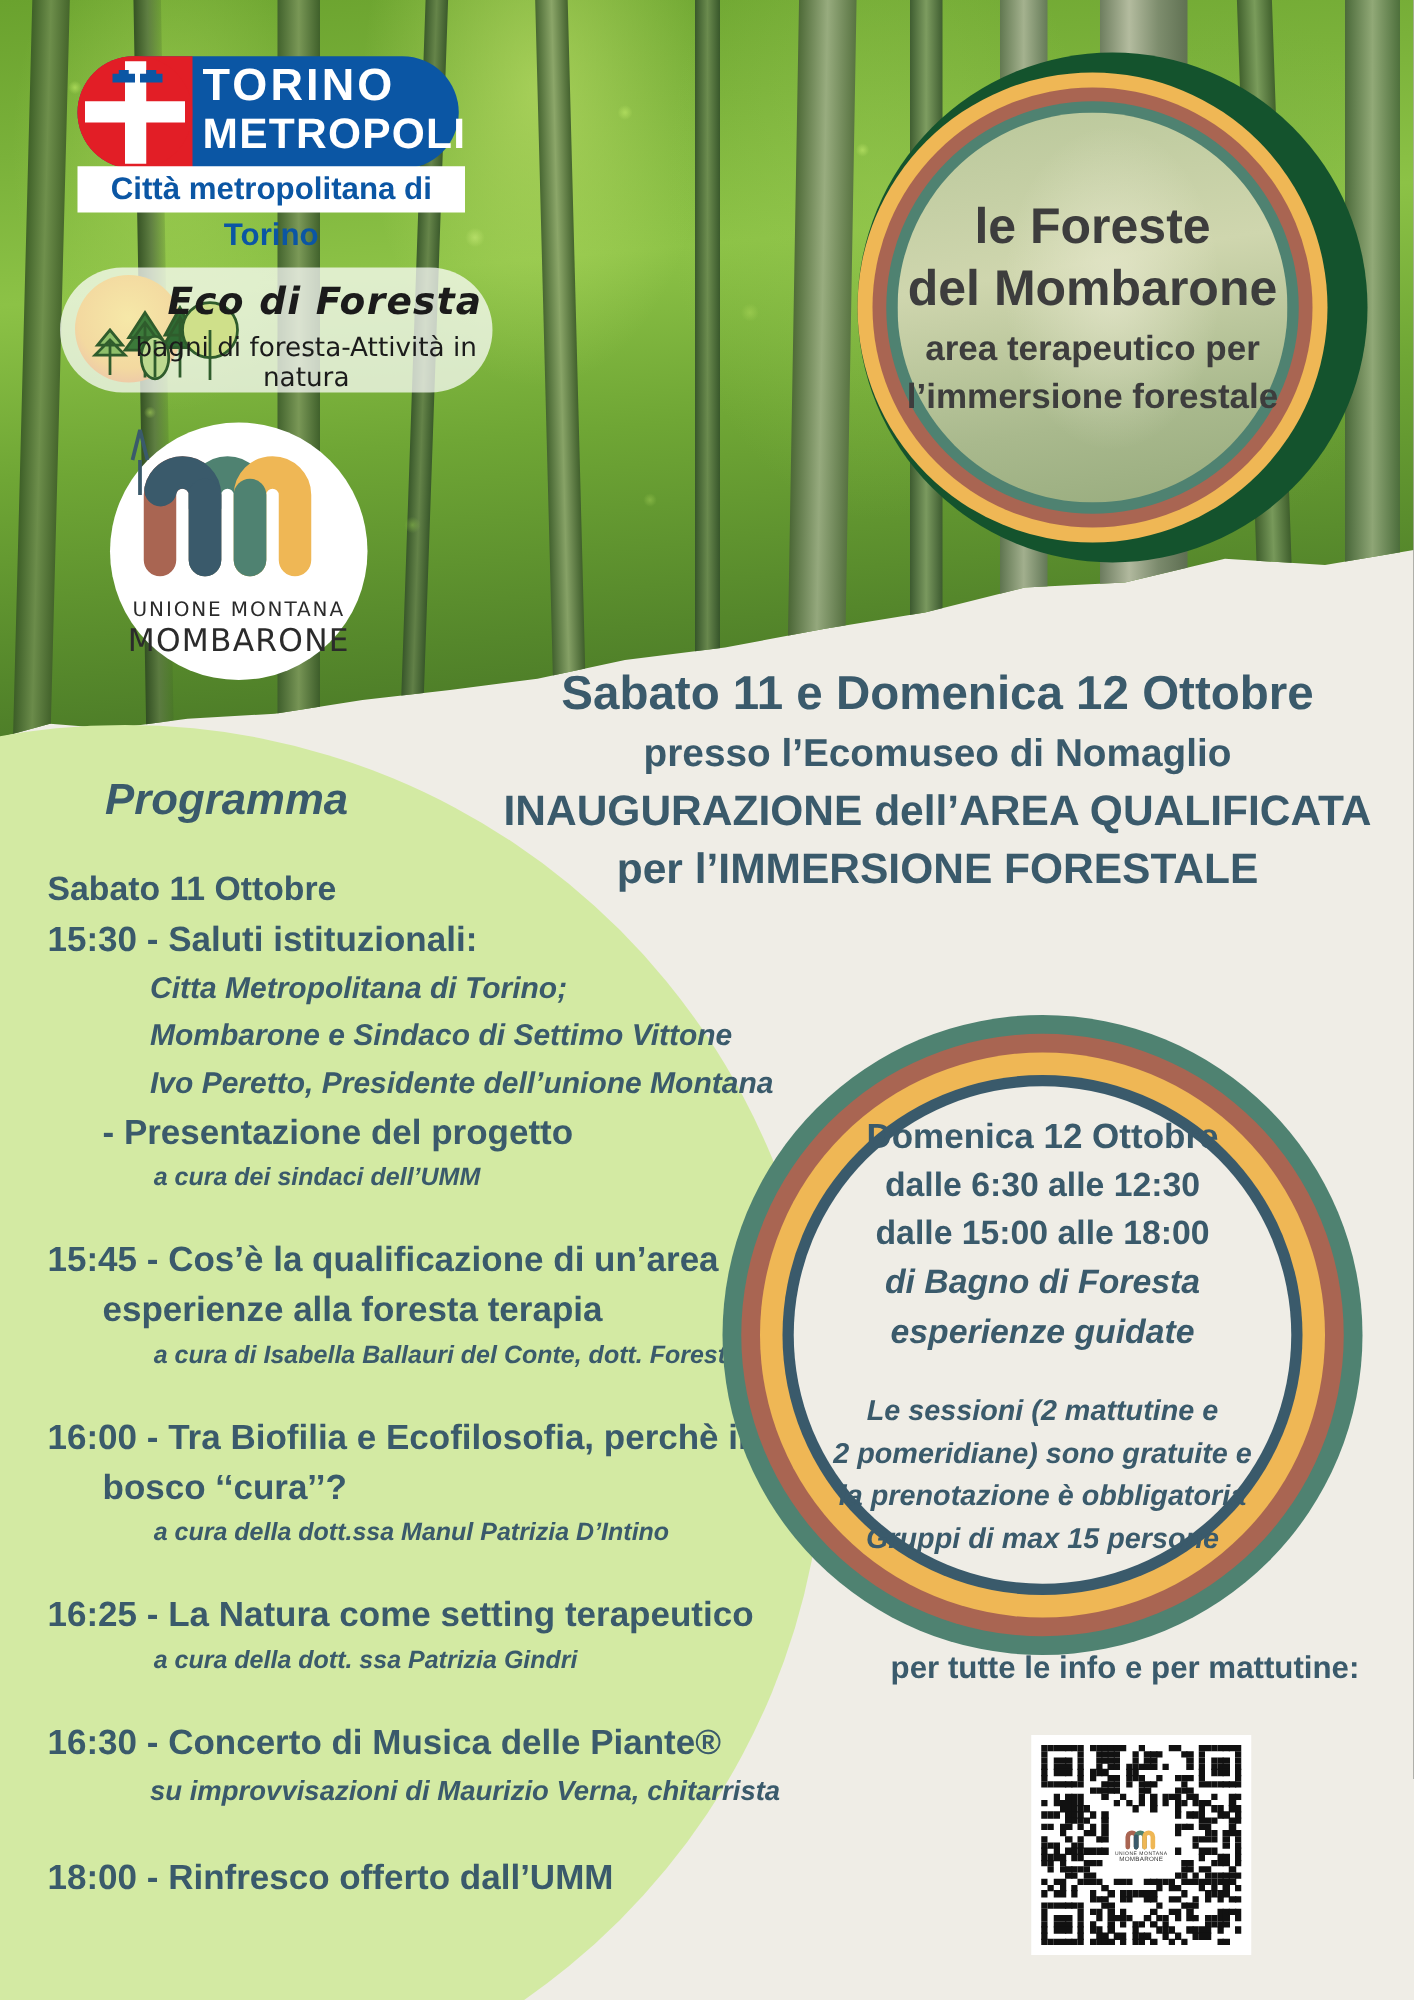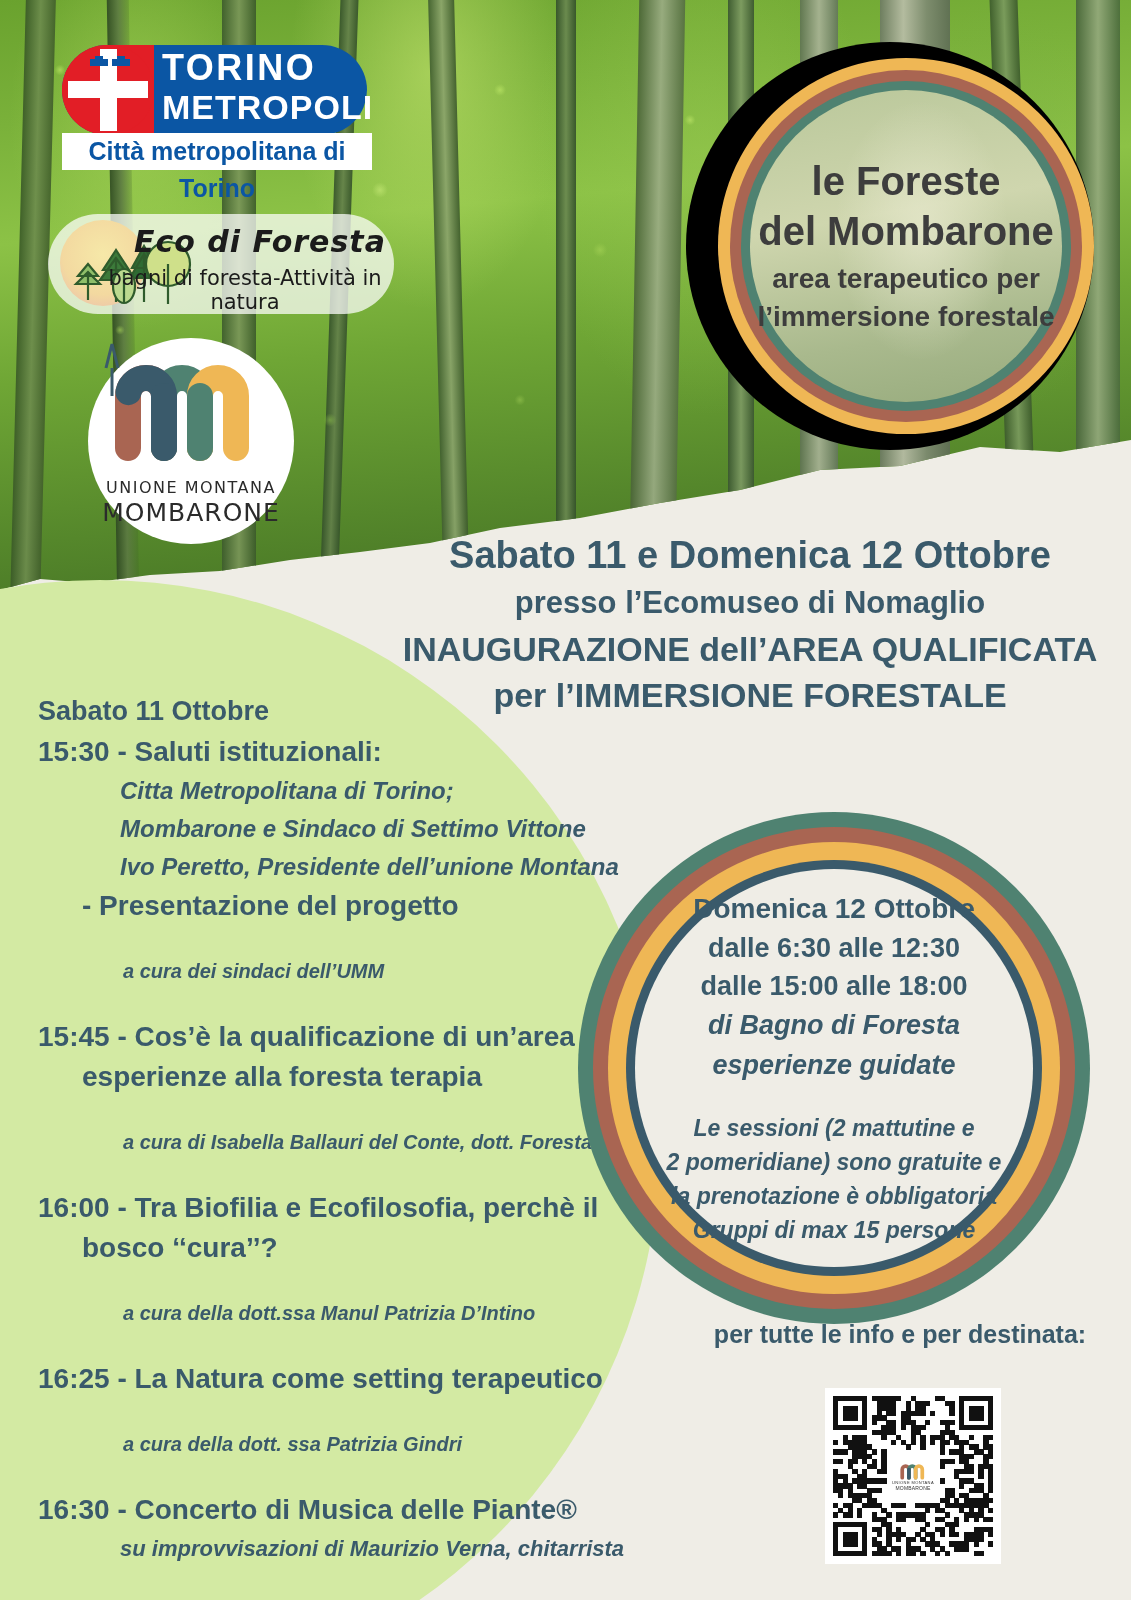--- a/index.html
+++ b/index.html
@@ -131,21 +131,21 @@
     font-family:"DejaVu Sans", sans-serif;font-size:16px;letter-spacing:1.5px;color:#2b2b2b;
   }
   .umm-wordmark2{
     position:absolute;left:0;top:160px;width:206px;text-align:center;
     font-family:"DejaVu Sans", sans-serif;font-size:25px;letter-spacing:1px;color:#2b2b2b;
   }
 
   
   .badge{
     position:absolute;left:686px;top:42px;width:408px;height:408px;border-radius:50%;
-    background:#000000;display:flex;align-items:center;justify-content:flex-end;
+    background:#14532d;display:flex;align-items:center;justify-content:flex-start;
   }
   .badge-r2{width:376px;height:376px;border-radius:50%;background:#EFB755;display:flex;align-items:center;justify-content:center;}
   .badge-r3{width:352px;height:352px;border-radius:50%;background:#A96552;display:flex;align-items:center;justify-content:center;}
   .badge-r4{width:330px;height:330px;border-radius:50%;background:#4F8271;display:flex;align-items:center;justify-content:center;}
   .badge-core{
     width:312px;height:312px;border-radius:50%;
     background:
       radial-gradient(ellipse 120px 180px at 55% 45%, rgba(238,238,214,.62), transparent 72%),
       linear-gradient(170deg,#b9c79a,#cfd6ae 40%,#a9b98d 75%,#97ab7d);
     display:flex;flex-direction:column;align-items:center;justify-content:center;
@@ -170,21 +170,21 @@
     position:absolute;left:84px;top:620px;
     font-size:35px;font-weight:bold;font-style:italic;color:#3A5A6B;
   }
   .prog{
     position:absolute;left:38px;top:690px;width:600px;color:#3A5A6B;
   }
   .p-day{font-size:27px;font-weight:bold;line-height:42px;}
   .p-item{font-size:28px;font-weight:bold;line-height:40px;}
   .p-item .ind{display:block;padding-left:44px;}
   .p-sub{font-size:24px;font-weight:bold;font-style:italic;line-height:38px;padding-left:82px;}
-  .p-sub-sm{font-size:20px;font-weight:bold;font-style:italic;line-height:32px;padding-left:85px;margin-top:29px;}
+  .p-sub-sm{font-size:20px;font-weight:bold;font-style:italic;line-height:32px;padding-left:85px;}
   .p-gap{height:30px;}
 
   
   .sunday{
     position:absolute;left:578px;top:812px;width:512px;height:512px;border-radius:50%;
     background:#4F8271;display:flex;align-items:center;justify-content:center;
   }
   .sun-r2{width:482px;height:482px;border-radius:50%;background:#A96552;display:flex;align-items:center;justify-content:center;}
   .sun-r3{width:452px;height:452px;border-radius:50%;background:#EFB755;display:flex;align-items:center;justify-content:center;}
   .sun-r4{width:416px;height:416px;border-radius:50%;background:#3A5A6B;display:flex;align-items:center;justify-content:center;}
@@ -302,20 +302,21 @@
     </div>
   </div>
 
   <div class="heading">
     <div class="h-l1">Sabato 11 e Domenica 12 Ottobre</div>
     <div class="h-l2">presso l’Ecomuseo di Nomaglio</div>
     <div class="h-l3">INAUGURAZIONE dell’AREA QUALIFICATA</div>
     <div class="h-l4">per l’IMMERSIONE FORESTALE</div>
   </div>
 
+  <div class="prog-title">Programma</div>
 
   <div class="prog">
     <div class="p-day">Sabato 11 Ottobre</div>
 
     <div>
       <div class="p-item">
         <span>15:30</span>
         <span> - </span>
         <span>Saluti istituzionali:</span>
       </div>
@@ -399,21 +400,21 @@
             <div class="s-n">Le sessioni  (2 mattutine e</div>
             <div class="s-n">2  pomeridiane) sono gratuite e</div>
             <div class="s-n">la prenotazione è obbligatoria</div>
             <div class="s-n">Gruppi di max 15 persone</div>
           </div>
         </div>
       </div>
     </div>
   </div>
 
-  <div class="info-line">per tutte le info e per destinata:</div>
+  <div class="info-line">per tutte le info e per mattutine:</div>
 
   <div class="qr-wrap">
     <div class="qr-canvas" id="qr-canvas">
         <div style="position: absolute; background: rgb(17, 17, 17); left: 0px; top: 0px; width: 5.24848px; height: 5.24848px;"></div>
         <div style="position: absolute; background: rgb(17, 17, 17); left: 4.84848px; top: 0px; width: 5.24848px; height: 5.24848px;"></div>
         <div style="position: absolute; background: rgb(17, 17, 17); left: 9.69697px; top: 0px; width: 5.24848px; height: 5.24848px;"></div>
         <div style="position: absolute; background: rgb(17, 17, 17); left: 14.5455px; top: 0px; width: 5.24848px; height: 5.24848px;"></div>
         <div style="position: absolute; background: rgb(17, 17, 17); left: 19.3939px; top: 0px; width: 5.24848px; height: 5.24848px;"></div>
         <div style="position: absolute; background: rgb(17, 17, 17); left: 24.2424px; top: 0px; width: 5.24848px; height: 5.24848px;"></div>
         <div style="position: absolute; background: rgb(17, 17, 17); left: 29.0909px; top: 0px; width: 5.24848px; height: 5.24848px;"></div>

